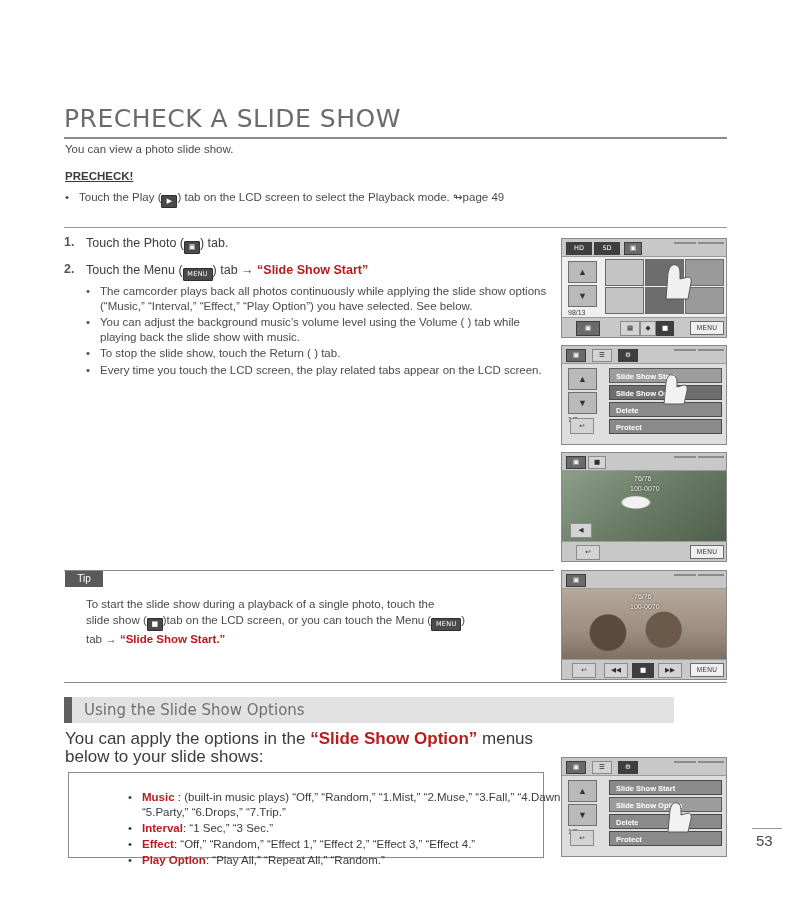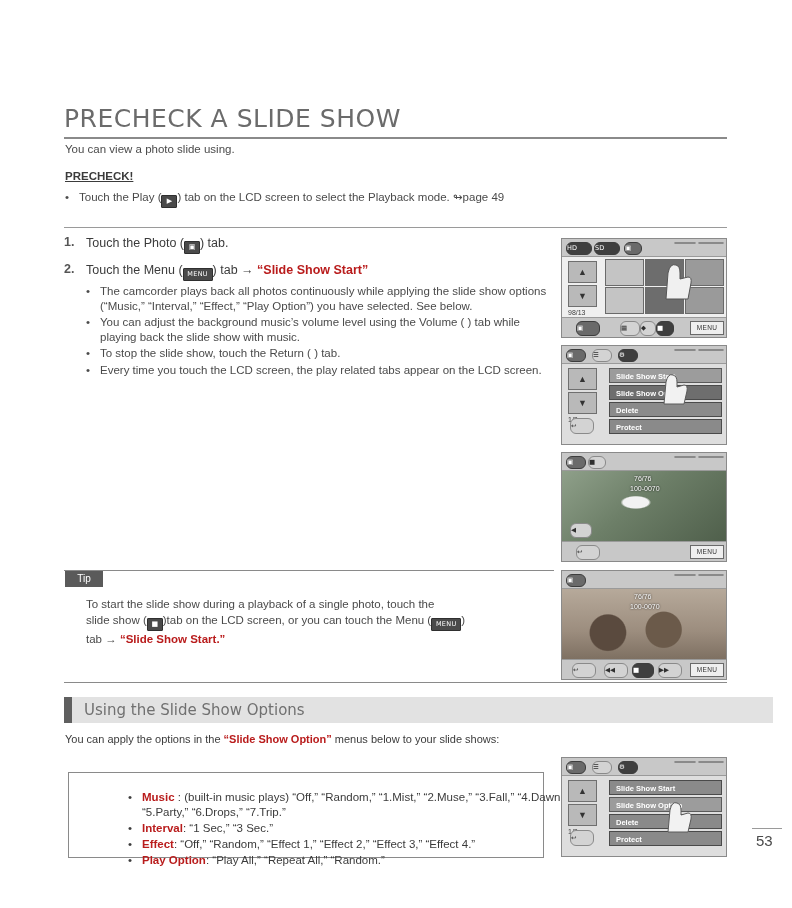--- a/index.html
+++ b/index.html
@@ -186,21 +186,21 @@
     top: 682px;
     width: 663px;
     height: 1px;
     background: #8a8a8a;
   }
   
   .section-bar {
     position: absolute;
     left: 64px;
     top: 697px;
-    width: 709px;
+    width: 610px;
     height: 26px;
     background: #e2e2e2;
   }
   .section-bar .tick {
     position: absolute;
     left: 0; top: 0;
     width: 8px;
     height: 26px;
     background: #5f5f5f;
   }
@@ -210,21 +210,21 @@
     top: 4px;
     font-size: 15px;
     color: #707070;
     font-family: "DejaVu Sans", sans-serif;
   }
   .section-intro {
     position: absolute;
     left: 65px;
     top: 730px;
     width: 490px;
-    font-size: 11px;
+    font-size: 17px;
     line-height: 18px;
     color: #3b3b3b;
   }
   
   .opt-box {
     position: absolute;
     left: 68px;
     top: 772px;
     width: 476px;
     height: 86px;
@@ -295,21 +295,22 @@
     background: #c8c8c8;
     border-top: 1px solid #9a9a9a;
   }
   .chip {
     position: absolute;
     background: #6a6a6a;
     border: 1px solid #3d3d3d;
     color: #fff;
     font-size: 6.5px;
     line-height: 11px;
-    border-radius: 6px;
+    text-align: center;
+    border-radius: 0;
     font-family: "DejaVu Sans", sans-serif;
   }
   .chip.lt { background: #d3d3d3; color: #2f2f2f; border-color: #8a8a8a; }
   .chip.dk { background: #3f3f3f; }
   .menu-btn {
     position: absolute;
     background: #efefef;
     border: 1px solid #6a6a6a;
     color: #333;
     font-size: 6.5px;
@@ -398,21 +399,21 @@
     background: #efefef;
   }
 </style>
 </head>
 <body>
 
 <div class="page">
 
   <div class="title">PRECHECK A SLIDE SHOW</div>
   <div class="title-rule"></div>
-  <div class="subtitle">You can view a photo slide using.</div>
+  <div class="subtitle">You can view a photo slide show.</div>
 
   <div class="precheck-head">PRECHECK!</div>
   <div class="precheck-list">
     <div class="row">
       <span>Touch the Play (</span><span class="mini">▶</span><span>) tab on the LCD screen to select the Playback mode.</span>
       <span>↬page 49</span>
     </div>
   </div>
   <div class="precheck-rule"></div>
 

